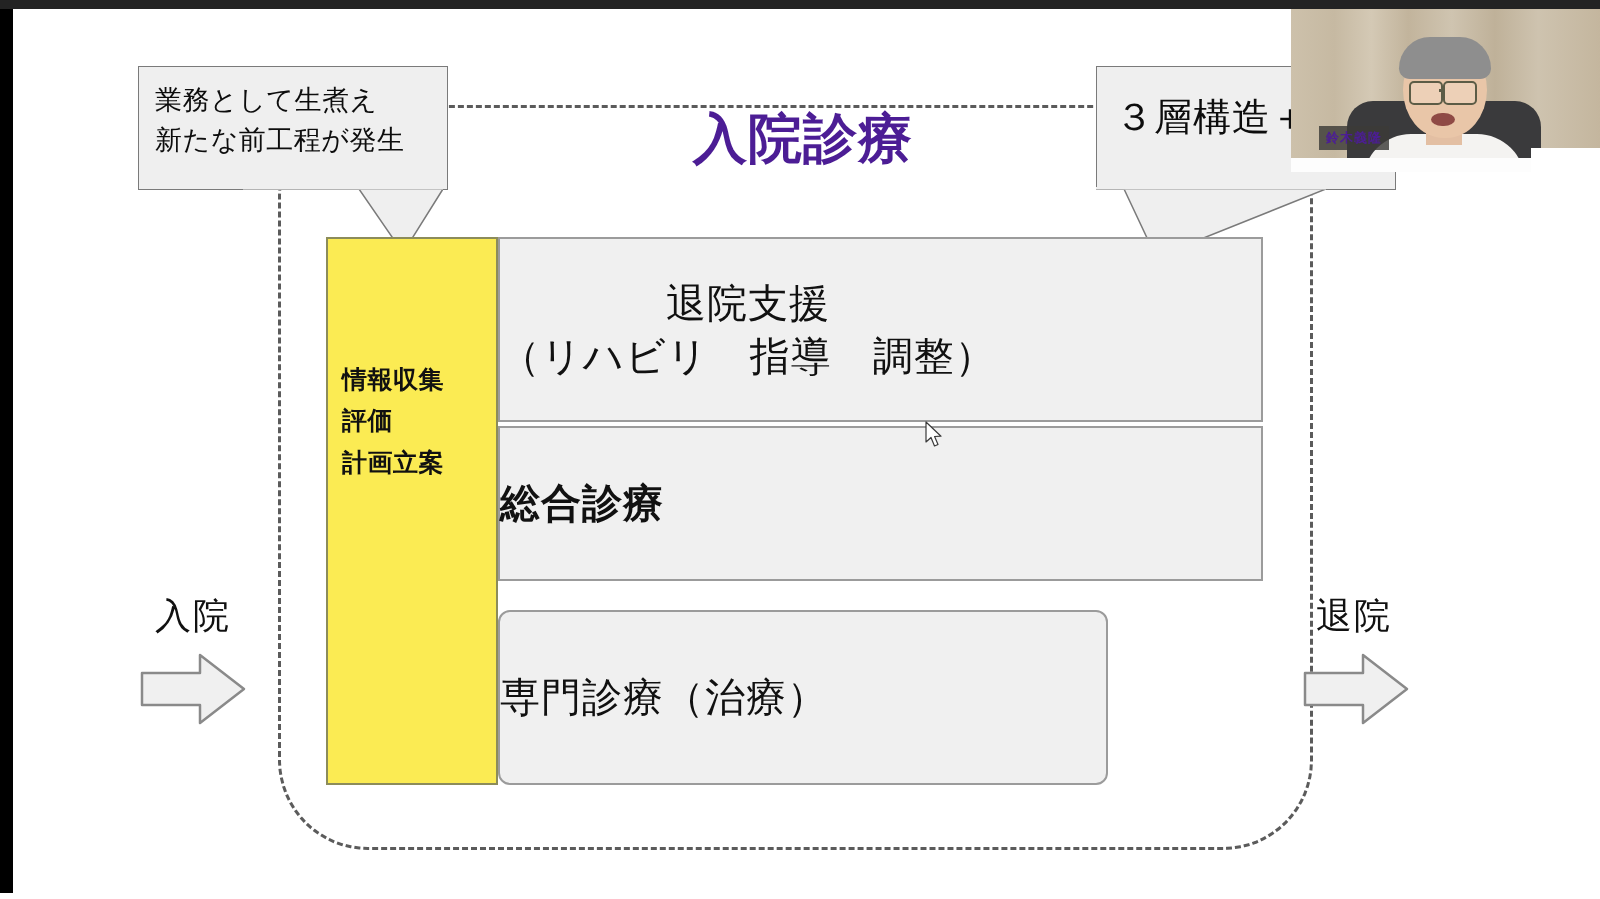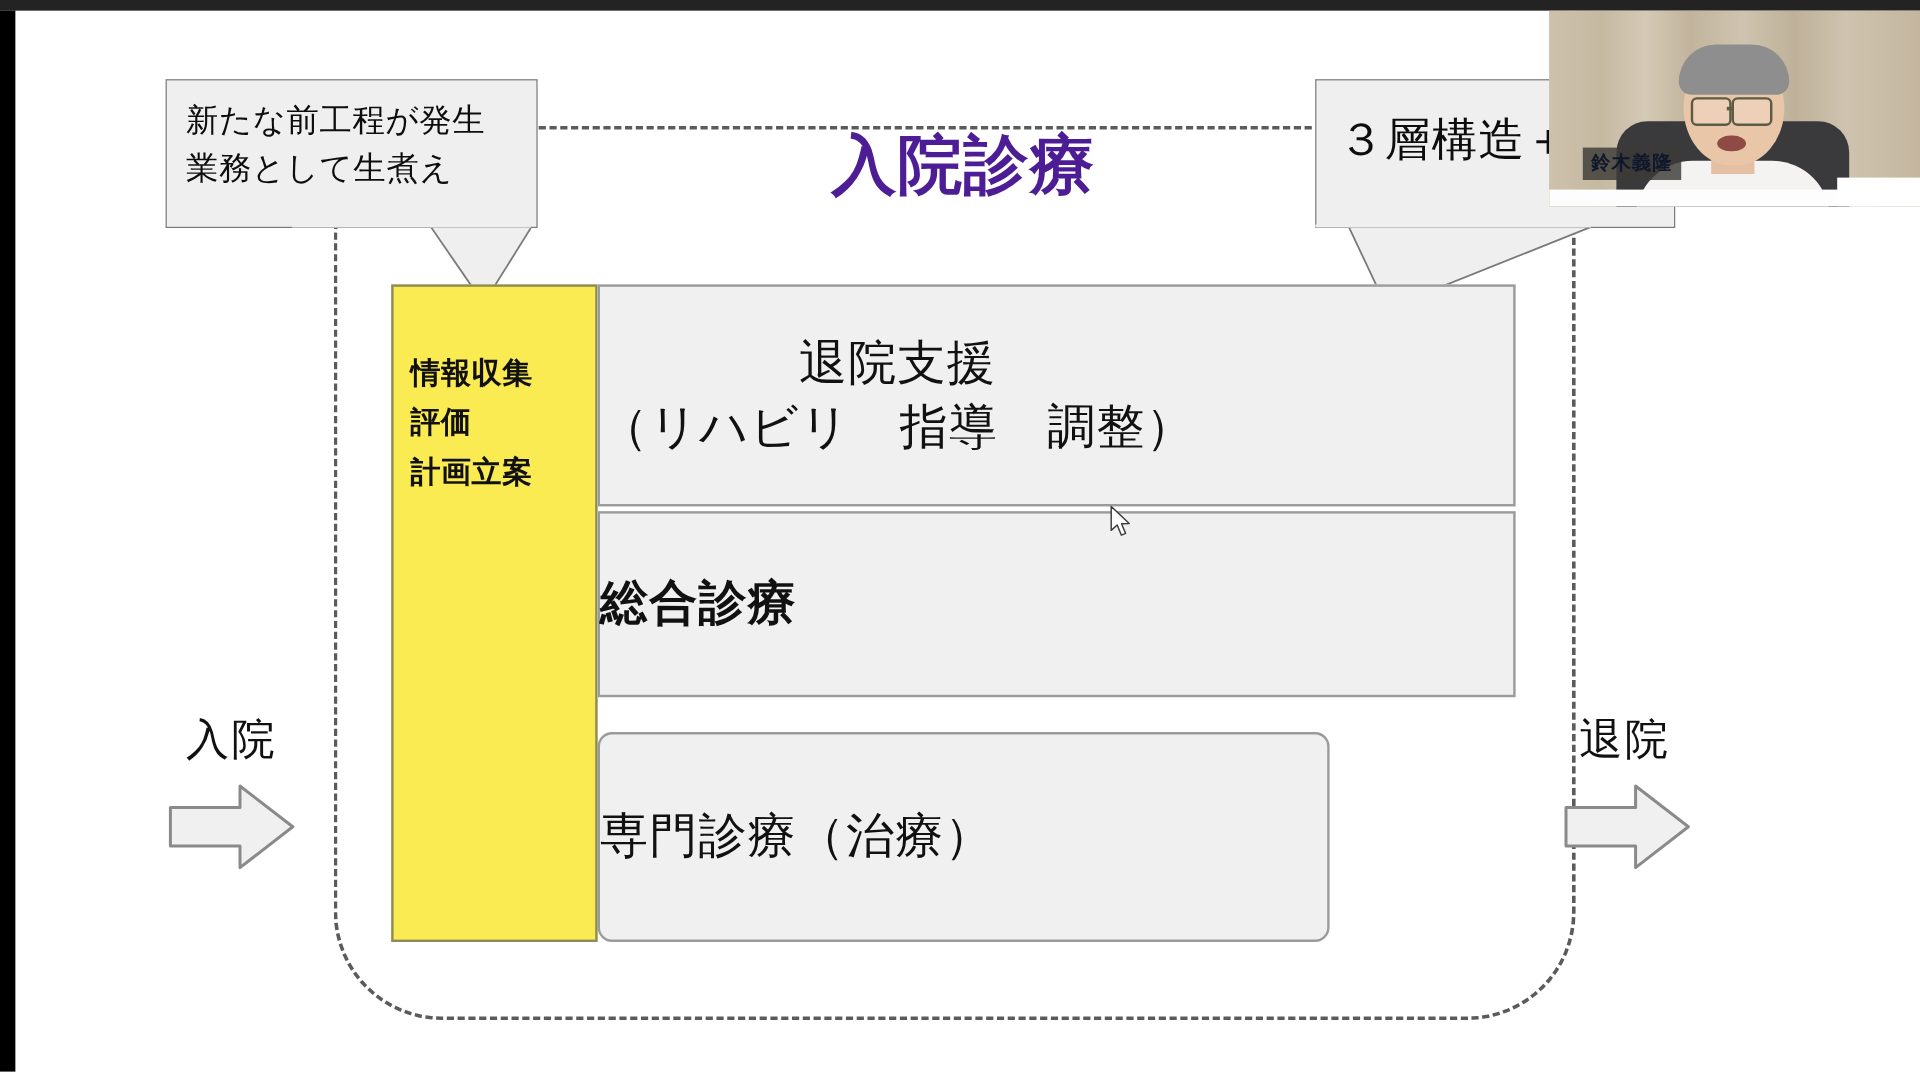--- a/index.html
+++ b/index.html
@@ -36,21 +36,21 @@
   
   .gbox{position:absolute;background:#f0f0f0;border:2px solid #9b9b9b;box-sizing:border-box;
         display:flex;align-items:center;justify-content:flex-start;text-align:center;
         font-size:40px;line-height:1.32;letter-spacing:1px;color:#111;}
   #box-discharge{left:485px;top:228px;width:765px;height:185px;}
   #box-general  {left:485px;top:417px;width:765px;height:155px;font-weight:bold;}
   #box-special  {left:485px;top:601px;width:610px;height:175px;border-radius:12px;}
 
   #box-yellow{position:absolute;left:313px;top:228px;width:172px;height:548px;
       background:#fbeb53;border:2px solid #8c8c5a;box-sizing:border-box;
-      padding:52px 0 0 14px;font-size:25px;line-height:1.65;font-weight:bold;letter-spacing:0.5px;color:#111;}
+      padding:120px 0 0 14px;font-size:25px;line-height:1.65;font-weight:bold;letter-spacing:0.5px;color:#111;}
 
   
   .sidelabel{position:absolute;font-size:36px;letter-spacing:2px;color:#111;}
   #label-admit{left:142px;top:583px;text-align:center;}
   #label-leave{left:1303px;top:583px;}
   .bigarrow{position:absolute;}
 
   
   #video-tile{position:absolute;left:1291px;top:9px;width:309px;height:163px;overflow:hidden;background:#c9bda8;}
   #vt-curtain{position:absolute;inset:0;
@@ -58,44 +58,44 @@
   #vt-whiteband{position:absolute;left:0;bottom:0;width:309px;height:14px;background:#fdfdfd;}
   #vt-chair{position:absolute;left:56px;top:92px;width:194px;height:72px;background:#3a3a3c;border-radius:26px 26px 0 0;}
   #vt-shoulders{position:absolute;left:72px;top:125px;width:162px;height:48px;background:#f4f3f1;border-radius:60px 60px 0 0;}
   #vt-neck{position:absolute;left:135px;top:108px;width:36px;height:28px;background:#e3bfa3;}
   #vt-head{position:absolute;left:112px;top:33px;width:84px;height:96px;background:#e9c6a8;border-radius:42px/50px;}
   #vt-hair{position:absolute;left:108px;top:28px;width:92px;height:42px;background:#8e8e8e;border-radius:46px 46px 16px 16px;}
   #vt-glass-l{position:absolute;left:118px;top:72px;width:30px;height:20px;border:2.5px solid #5c5c46;border-radius:5px;background:rgba(255,255,255,.18);}
   #vt-glass-r{position:absolute;left:152px;top:72px;width:30px;height:20px;border:2.5px solid #5c5c46;border-radius:5px;background:rgba(255,255,255,.18);}
   #vt-bridge{position:absolute;left:148px;top:80px;width:6px;height:2.5px;background:#5c5c46;}
   #vt-mouth{position:absolute;left:140px;top:104px;width:24px;height:13px;background:#8f4a45;border-radius:12px/7px;}
-  #vt-name{position:absolute;left:28px;bottom:22px;background:rgba(60,58,55,.82);color:#0f172a;
-      font-size:16px;font-weight:bold;letter-spacing:1px;padding:3px 7px;}
+  #vt-name{position:absolute;left:28px;bottom:22px;background:rgba(60,58,55,.82);color:#4c1d95;
+      font-size:13px;font-weight:bold;letter-spacing:1px;padding:3px 7px;}
   #vt-right-white{position:absolute;left:240px;bottom:0;width:69px;height:24px;background:#ffffff;}
 
   
   #cursor{position:absolute;left:912px;top:412px;}
 </style>
 </head>
 <body>
 
 <div id="top-bar"></div>
 <div id="left-strip"></div>
 
 <div id="slide">
 
   <div id="dashed-frame"></div>
 
   <div id="title-mask"></div>
   <div id="slide-title">入院診療</div>
 
   <div class="callout" id="callout-left">
     <div class="ctext">
+      <div>業務として生煮え</div>
       <div>新たな前工程が発生</div>
-      <div>業務として生煮え</div>
     </div>
   </div>
   <svg class="tail" style="left:230px;top:178px;" width="200" height="70">
     <polygon points="0,2 200,2 160,66 116,2" fill="#efefef" stroke="#7a7a7a" stroke-width="1.5"></polygon>
     <line x1="0" y1="1" x2="200" y2="1" stroke="#efefef" stroke-width="3"></line>
   </svg>
 
   <div class="callout" id="callout-right">
     <div class="ctext">３層構造＋</div>
   </div>

